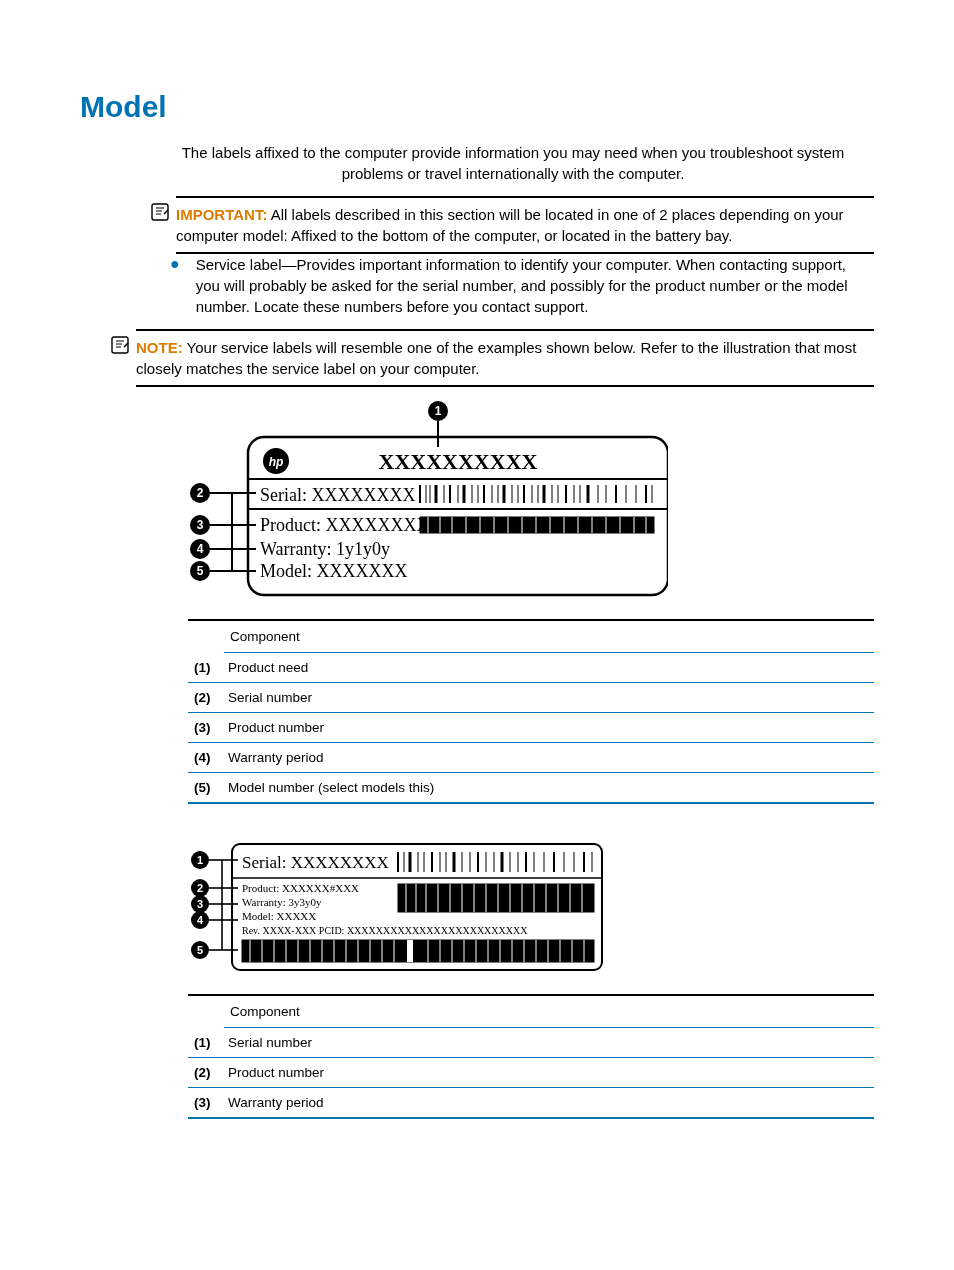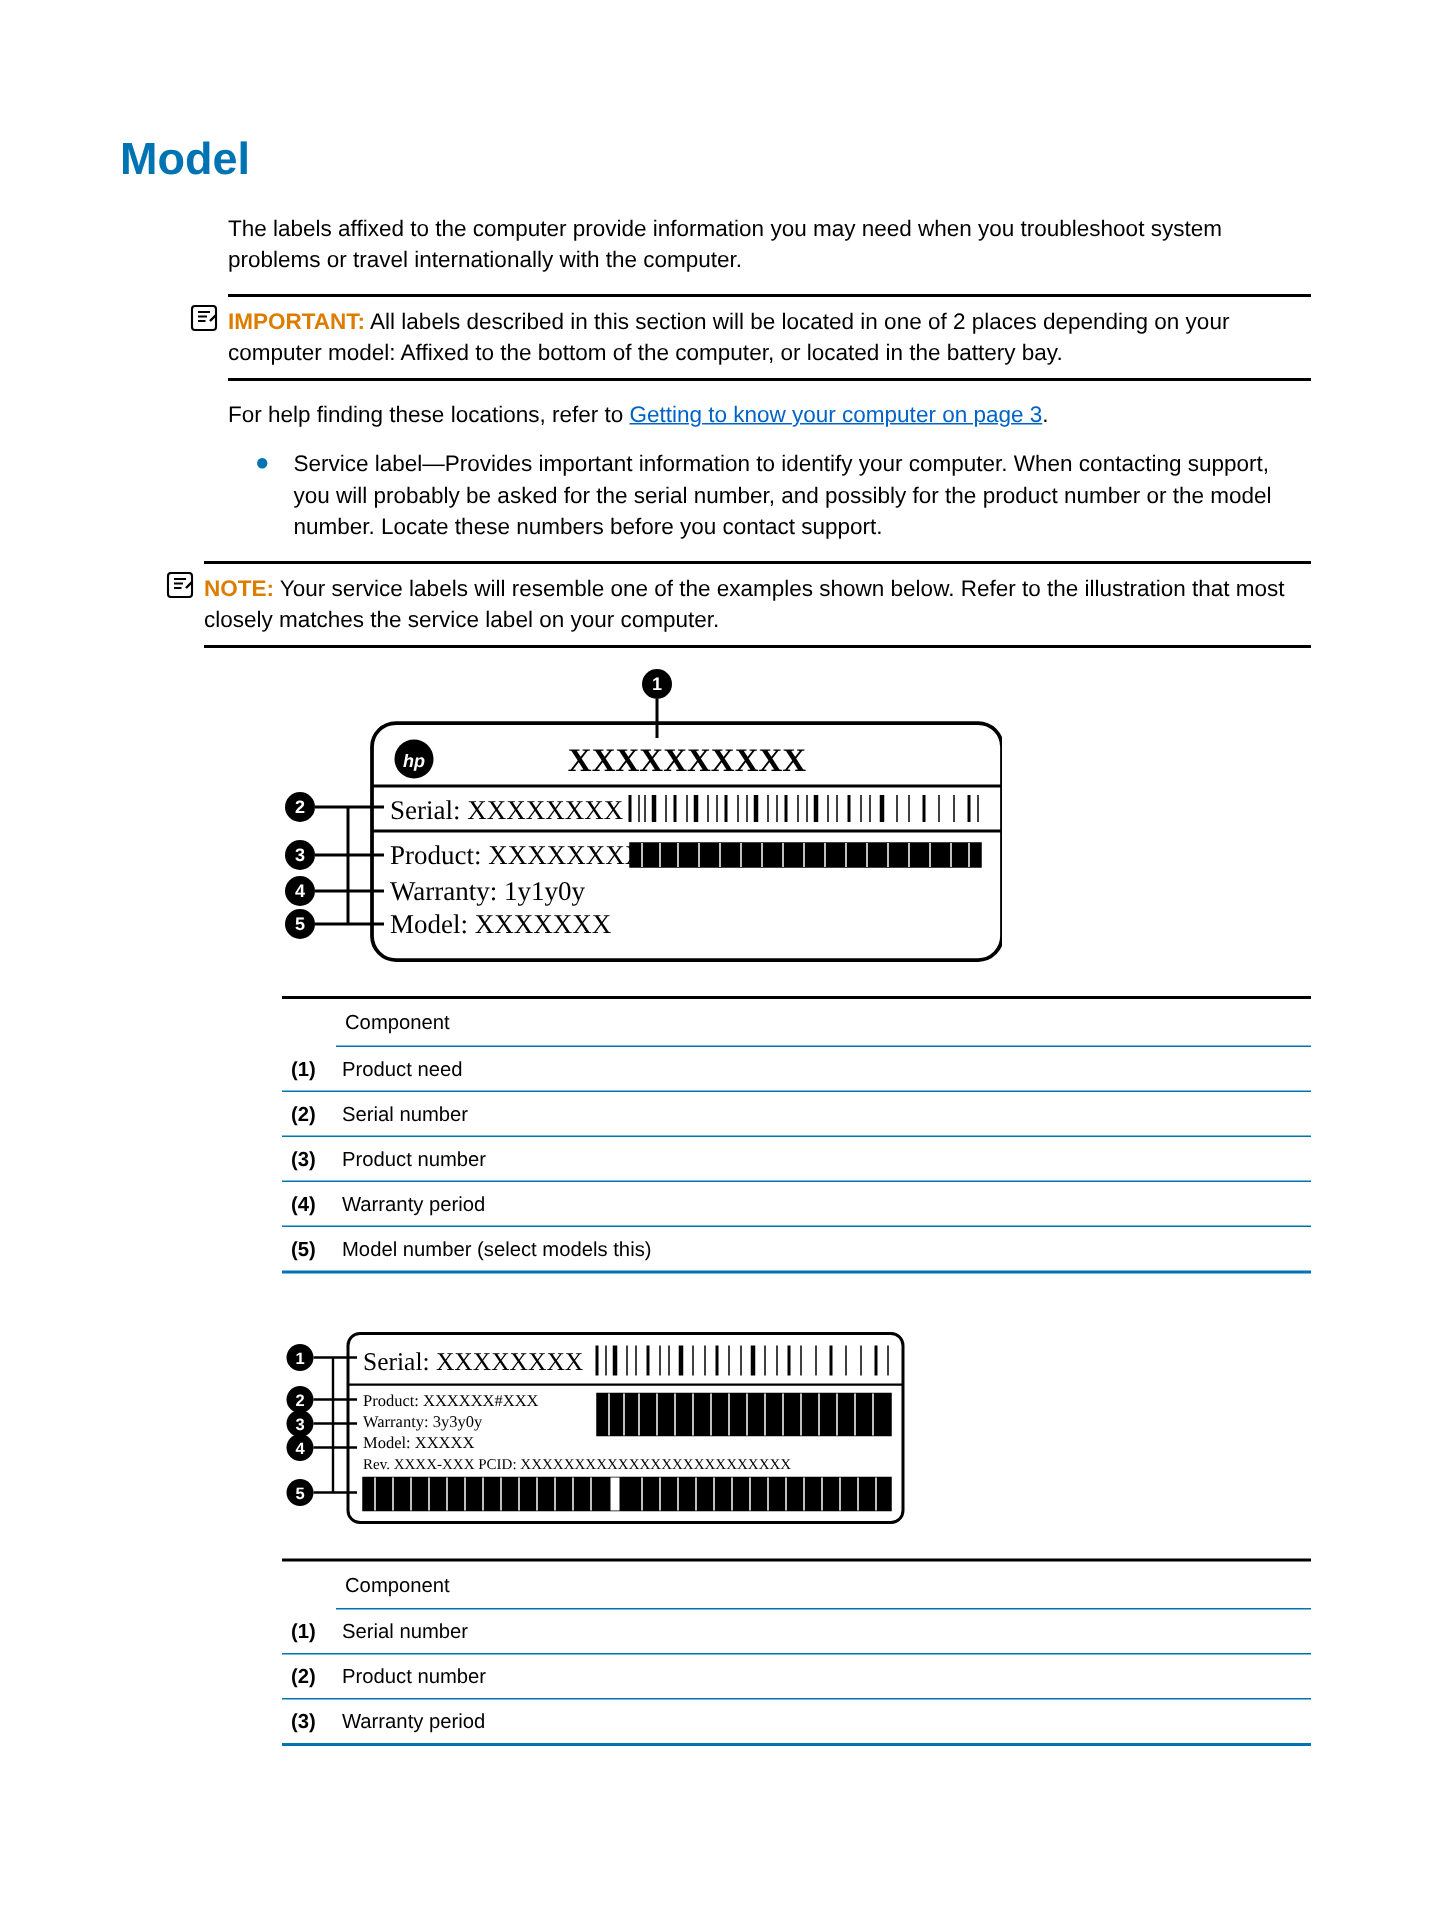--- a/index.html
+++ b/index.html
@@ -16,27 +16,28 @@
     h1 {
       color: #0073b3;
       font-size: 30px;
       font-weight: bold;
       margin: 0 0 18px 0;
     }
     .body-text {
       font-size: 15px;
       line-height: 1.4;
       margin: 0 0 12px 0;
+      text-align: center;
     }
     .indent-1 { margin-left: 72px; }
     .callout-box {
       border-top: 2px solid #000;
       border-bottom: 2px solid #000;
       padding: 6px 0 6px 0;
-      margin-left: 72px;
+      margin-left: 96px;
       margin-right: 0;
       position: relative;
       font-size: 15px;
       line-height: 1.4;
     }
     .callout-icon {
       position: absolute;
       left: -26px;
       top: 4px;
     }
@@ -130,23 +131,20 @@
     <svg class="callout-icon-inner" viewBox="0 0 20 20">
       <rect x="2" y="2" width="16" height="16" rx="2" fill="none" stroke="#000" stroke-width="1.4"></rect>
       <path d="M6 6 L14 6 M6 9 L12 9 M6 12 L11 12" stroke="#000" stroke-width="1.2"></path>
       <path d="M14 12 L18 8" stroke="#000" stroke-width="1.6"></path>
     </svg>
   </span>
   <span class="callout-label important">IMPORTANT:</span>
   <span> </span><span>All labels described in this section will be located in one of 2 places depending on your computer model: Affixed to the bottom of the computer, or located in the battery bay.</span>
 </div>
 
-<p class="body-text indent-1" style="margin-top:12px">
-  <span>For help finding these locations, refer to </span><span class="link">Getting to know your computer on page 3</span><span>.</span>
-</p>
 
 <div class="bullet-row">
   <span class="bullet-dot">●</span>
   <span>Service label—Provides important information to identify your computer. When contacting support, you will probably be asked for the serial number, and possibly for the product number or the model number. Locate these numbers before you contact support.</span>
 </div>
 
 <div class="note-inner">
   <span class="note-icon-pos">
     <svg class="callout-icon-inner" viewBox="0 0 20 20">
       <rect x="2" y="2" width="16" height="16" rx="2" fill="none" stroke="#000" stroke-width="1.4"></rect>

